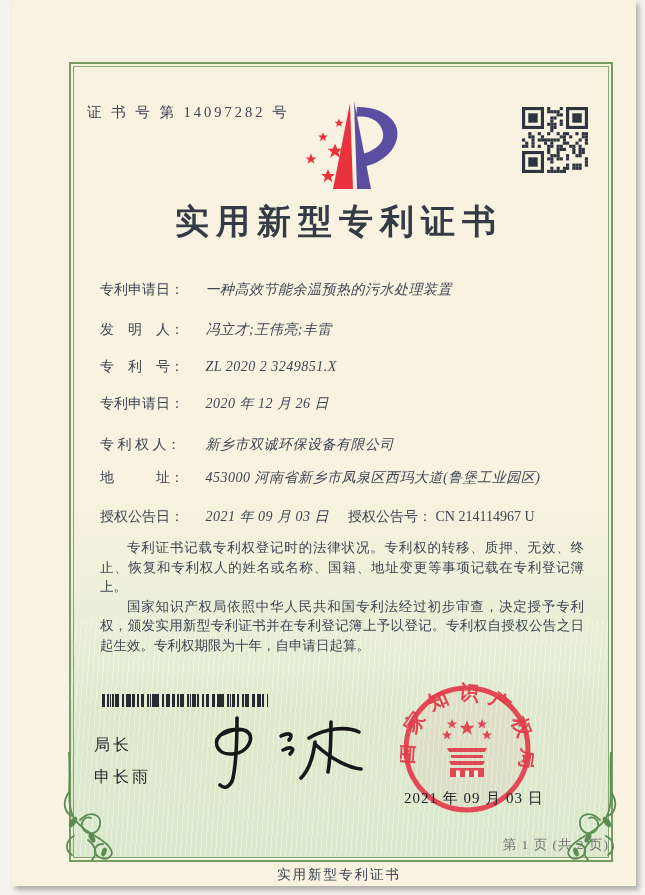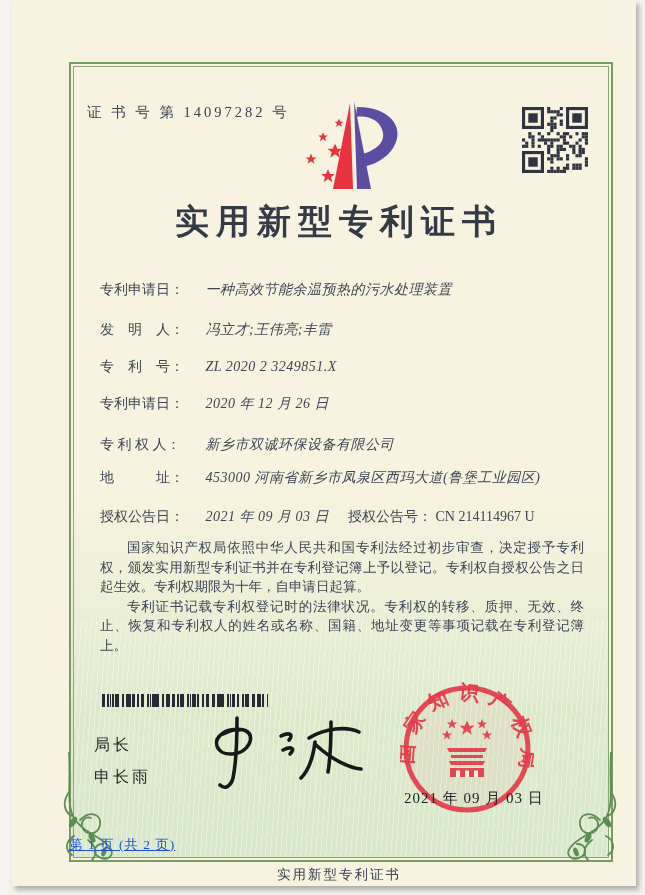--- a/index.html
+++ b/index.html
@@ -68,22 +68,22 @@
   }
   .signer{position:absolute;left:82px;top:729px;font-size:16px;color:#25282d;
     letter-spacing:3px;line-height:32px;font-family:"Liberation Sans",sans-serif;}
   .sig-svg{position:absolute;left:185px;top:712px;}
   .seal{position:absolute;left:388px;top:682px;}
   .seal-date{
     position:absolute;left:392px;top:789px;font-size:15px;color:#20242b;
     letter-spacing:1px;white-space:nowrap;
   }
   .page-footer{
-    position:absolute;left:57px;top:836px;width:540px;text-align:left;
-    font-size:13.5px;color:#1d4ed8;letter-spacing:1px;text-decoration:underline;
+    position:absolute;left:57px;top:836px;width:540px;text-align:right;
+    font-size:13.5px;color:#737373;letter-spacing:1px;
   }
   .back-note{
     position:absolute;left:57px;top:866px;width:540px;text-align:center;
     font-size:13.5px;color:#3e4553;letter-spacing:2px;
   }
   .logo{position:absolute;left:283px;top:93px;}
   .qr{position:absolute;left:510px;top:106px;}
   .flourish{position:absolute;}
   .fl-left{left:46px;top:752px;}
   .fl-right{left:548px;top:752px;transform:scaleX(-1);}
@@ -311,22 +311,22 @@
         <span class="lbl">授权公告日：</span>
         <span class="val">2021 年 09 月 03 日</span>
       </div>
       <div class="frow2" style="top:227px">
         <span>授权公告号：</span>
         <span class="val">CN 214114967 U</span>
       </div>
     </div>
 
     <div class="paras">
+      <p>专利证书记载专利权登记时的法律状况。专利权的转移、质押、无效、终止、恢复和专利权人的姓名或名称、国籍、地址变更等事项记载在专利登记簿上。</p>
       <p>国家知识产权局依照中华人民共和国专利法经过初步审查，决定授予专利权，颁发实用新型专利证书并在专利登记簿上予以登记。专利权自授权公告之日起生效。专利权期限为十年，自申请日起算。</p>
-      <p>专利证书记载专利权登记时的法律状况。专利权的转移、质押、无效、终止、恢复和专利权人的姓名或名称、国籍、地址变更等事项记载在专利登记簿上。</p>
     </div>
 
     <div class="barcode"></div>
 
     <div class="signer">
       <div>局长</div>
       <div>申长雨</div>
     </div>
 
     <svg class="sig-svg" width="170" height="88" viewBox="0 0 170 88">

